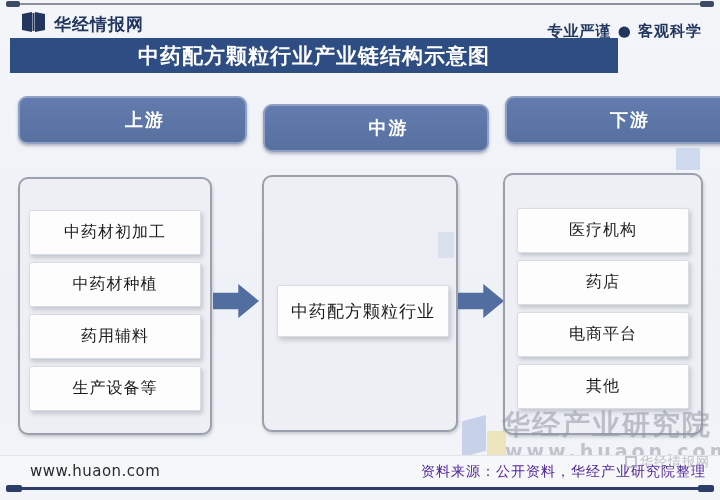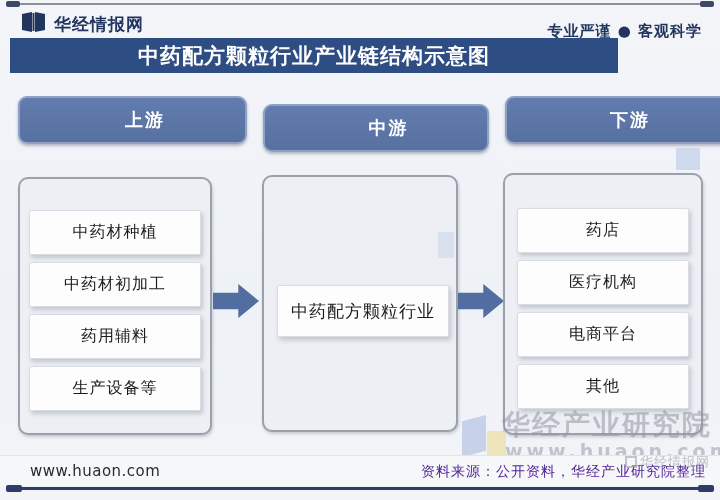--- a/index.html
+++ b/index.html
@@ -105,24 +105,24 @@
 <div class="abs stage-btn" id="stage-mid">
   <span>中游</span>
 </div>
 <div class="abs stage-btn" id="stage-down">
   <span>下游</span>
 </div>
 
 <div class="abs panel" id="panel-up">
   <div class="panel-items">
     <div class="item-box">
-      <span>中药材种植</span>
+      <span>中药材初加工</span>
     </div>
     <div class="item-box">
-      <span>中药材初加工</span>
+      <span>中药材种植</span>
     </div>
     <div class="item-box">
       <span>药用辅料</span>
     </div>
     <div class="item-box">
       <span>生产设备等</span>
     </div>
   </div>
 </div>
 
@@ -132,24 +132,24 @@
   <div class="mid-box">
     <span>中药配方颗粒行业</span>
   </div>
 </div>
 
 <div class="abs arrow" id="arrow-2"></div>
 
 <div class="abs panel" id="panel-down">
   <div class="panel-items">
     <div class="item-box">
-      <span>药店</span>
+      <span>医疗机构</span>
     </div>
     <div class="item-box">
-      <span>医疗机构</span>
+      <span>药店</span>
     </div>
     <div class="item-box">
       <span>电商平台</span>
     </div>
     <div class="item-box">
       <span>其他</span>
     </div>
   </div>
 </div>
 

